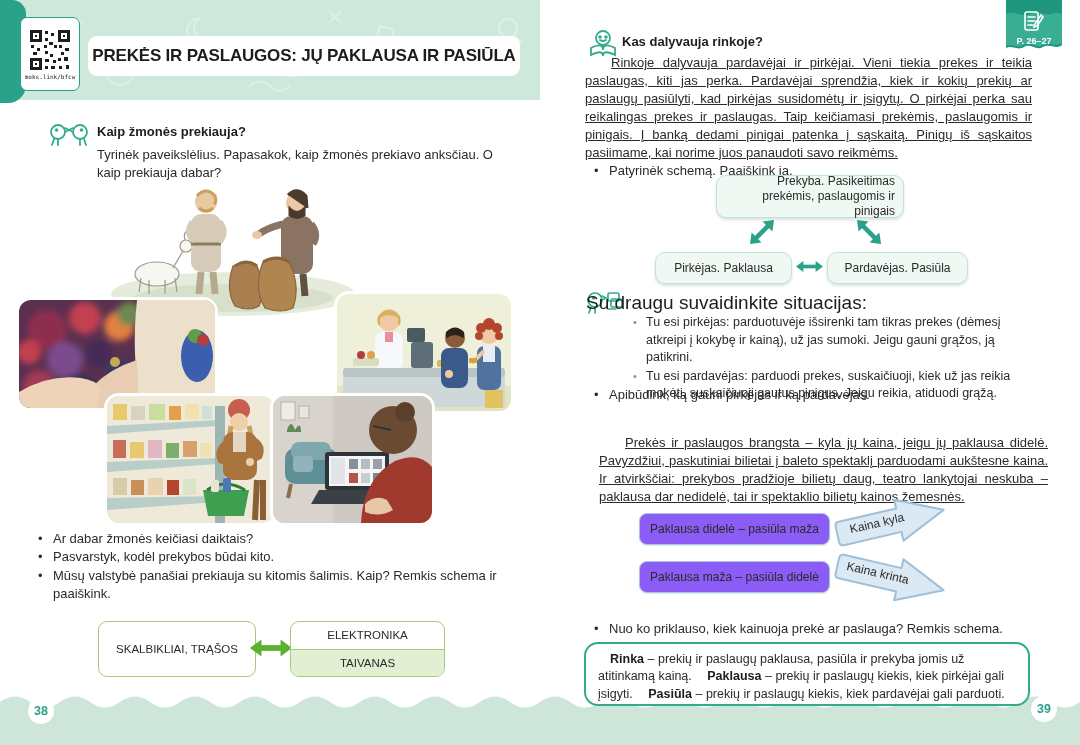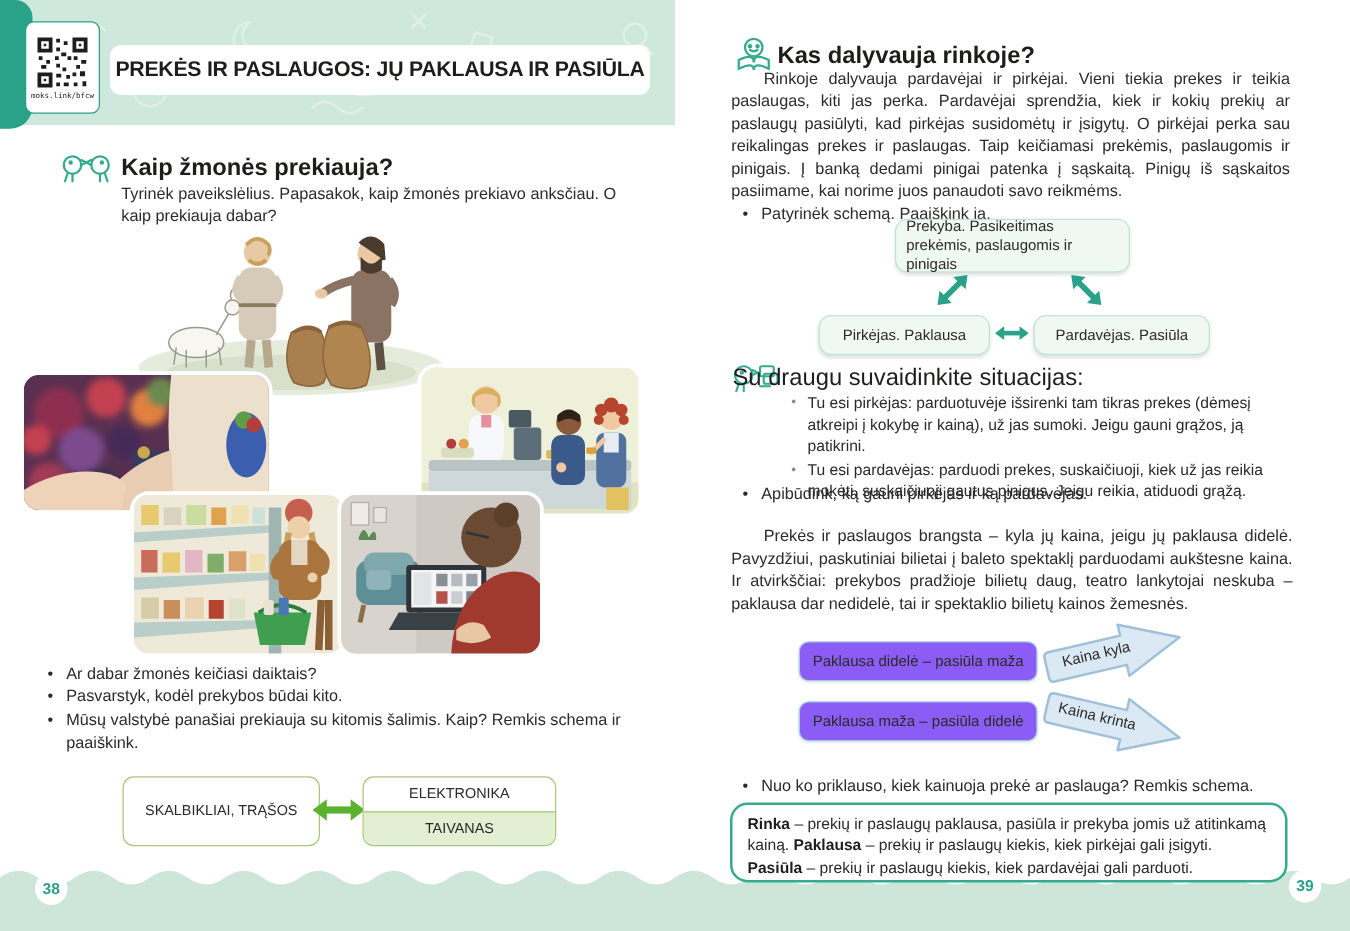--- a/index.html
+++ b/index.html
@@ -11,25 +11,25 @@
   .banner{left:0;top:0;width:540px;height:100px;background:#cfe8dc;}
   .edge-strip{left:0;top:0;width:26px;height:103px;background:#2aa189;border-radius:0 14px 18px 0;}
   .qr-box{left:20px;top:17px;width:58px;height:72px;background:#ffffff;border:1.5px solid #2aa189;
     border-radius:7px;display:flex;flex-direction:column;align-items:center;justify-content:center;gap:2px;z-index:3;}
   .qr-caption{font-family:"DejaVu Sans Mono",monospace;font-size:6px;color:#1d1d1b;}
   .title-box{left:88px;top:36px;width:432px;height:40px;background:#ffffff;border-radius:9px;
     display:flex;align-items:center;justify-content:center;z-index:2;}
   .title-box h1{margin:0;font-size:17px;font-weight:700;letter-spacing:-0.2px;color:#1d1d1b;white-space:nowrap;}
 
   
-  .sect-head{font-size:19px;font-weight:700;color:#1d1d1b;}
+  .sect-head{font-size:13px;font-weight:700;color:#1d1d1b;}
   .sect-head.normal{font-weight:400;}
   .body-t{font-size:13px;line-height:1.38;color:#2b2a28;}
   .just{text-align:justify;}
-  .indent p, p.indent{text-indent:26px;margin:0;}
+  .indent p, p.indent{text-indent:26px;margin:0;text-decoration:underline;}
 
   
   ul.blist{list-style:none;margin:0;padding:0;}
   ul.blist li{position:relative;padding-left:16px;font-size:13px;line-height:1.42;color:#2b2a28;}
   ul.blist li::before{content:"•";position:absolute;left:1px;top:0;color:#2b2a28;}
   ul.sublist li{font-size:12.5px;padding-left:14px;line-height:1.4;}
   ul.sublist li::before{content:"•";color:#8a8a8a;font-size:11px;top:1px;}
 
   
   .bubble{left:351px;top:174px;width:130px;height:66px;z-index:4;}
@@ -42,33 +42,33 @@
 
   
   .trade-box{width:156px;height:54px;border:1.5px solid #a9c87c;border-radius:9px;overflow:hidden;
     display:flex;flex-direction:column;background:#ffffff;}
   .trade-box .cell{flex:1;display:flex;align-items:center;justify-content:center;font-size:11.5px;color:#2b2a28;}
   .trade-box .cell.bottom{background:#e3efd2;border-top:1.5px solid #a9c87c;}
 
   
   .mint-box{background:#f0f8f4;border:1.2px solid #bfe3d6;border-radius:10px;
     box-shadow:0 2px 3px rgba(60,90,80,.18);display:flex;align-items:center;justify-content:center;
-    text-align:left;font-size:12px;line-height:1.25;color:#2b2a28;}
+    text-align:right;font-size:12px;line-height:1.25;color:#2b2a28;}
 
   
   .blue-box{background:#8b5cf6;border:1.5px solid #a6c8de;border-radius:8px;display:flex;align-items:center;
     justify-content:center;font-size:12px;color:#2b2a28;box-shadow:0 1px 2px rgba(80,110,130,.15);}
   .price-arrow{width:116px;height:50px;}
   .price-arrow .lbl{position:absolute;left:6px;top:16px;width:76px;text-align:center;font-size:12px;color:#2b2a28;}
 
   
   .def-box{left:584px;top:642px;width:446px;height:64px;background:#ffffff;border:2px solid #35ab8e;
     border-radius:14px;padding:7px 12px;box-sizing:border-box;z-index:5;}
   .def-box p{margin:0;font-size:12.5px;line-height:1.38;color:#2b2a28;}
-  .def-box b{font-weight:700;color:#1d1d1b;}
+  .def-box b{font-weight:700;color:#1d1d1b;margin-left:12px;}
 
   
   .page-circle{width:26px;height:26px;border-radius:50%;background:#ffffff;display:flex;align-items:center;
     justify-content:center;font-size:12.5px;font-weight:700;color:#2aa189;z-index:6;}
 
   
   .tab{left:1006px;top:0;width:56px;height:58px;z-index:4;}
   .tab .lbl{position:absolute;left:0;top:36px;width:56px;text-align:center;font-size:9px;font-weight:700;color:#ffffff;}
 </style>
 </head>
@@ -362,20 +362,34 @@
         <rect x="10" y="7" width="24" height="6"></rect>
         <path d="M12 1 L0 10 L12 19Z"></path>
         <path d="M32 1 L44 10 L32 19Z"></path>
       </g>
   </svg>
   <div class="abs trade-box" style="left:290px;top:621px;width:153px">
     <div class="cell">ELEKTRONIKA</div>
     <div class="cell bottom">TAIVANAS</div>
   </div>
 
+  <div class="abs tab">
+    <svg width="56" height="58" viewBox="0 0 56 58">
+      <path d="M0 0 H56 V45 C50 50 44 43 37 47 C30 51 24 43 18 47 C12 51 6 45 0 48 Z" fill="#1f977e"></path>
+      <path d="M0 14 C8 10 16 18 24 14 C32 10 40 17 48 13 C51 12 56 14 56 14 V43 C50 48 44 41 37 45 C30 49 24 41 18 45 C12 49 6 43 0 46 Z" fill="#3aae93"></path>
+    </svg>
+    <svg class="abs" style="left:17px;top:9px" width="22" height="24" viewBox="0 0 22 24">
+      <g fill="none" stroke="#ffffff" stroke-width="1.6" stroke-linecap="round">
+        <rect x="2" y="3" width="13" height="18" rx="2"></rect>
+        <path d="M5 8 h7 M5 12 h7 M5 16 h5"></path>
+        <path d="M18 6 l2 2 -6 9 -3 1 1 -3 z"></path>
+      </g>
+    </svg>
+    <span class="lbl">P. 26–27</span>
+  </div>
 
   <svg class="abs" style="left:588px;top:28px" width="30" height="30">
     <g fill="none" stroke="#35ab8e" stroke-width="1.8" stroke-linecap="round">
       <circle cx="15" cy="10" r="7"></circle>
       <circle cx="12" cy="9" r="0.9" fill="#35ab8e"></circle>
         <circle cx="18" cy="9" r="0.9" fill="#35ab8e"></circle>
       <path d="M12 12 q3 2 6 0"></path>
       <path d="M3 20 q12 -6 12 2 q0 -8 12 -2 l0 7 q-12 -6 -12 1 q0 -7 -12 -1 z"></path>
     </g>
   </svg>
@@ -424,21 +438,21 @@
   </svg>
   <div class="abs sect-head normal" style="left:586px;top:292px;font-size:19px">Su draugu suvaidinkite situacijas:</div>
   <ul class="abs blist sublist" style="left:632px;top:314px;width:402px">
     <li style="margin-bottom:1px">Tu esi pirkėjas: parduotuvėje išsirenki tam tikras prekes (dėmesį atkreipi į kokybę ir kainą), už jas sumoki. Jeigu gauni grąžos, ją patikrini.</li>
     <li>Tu esi pardavėjas: parduodi prekes, suskaičiuoji, kiek už jas reikia mokėti, suskaičiuoji gautus pinigus. Jeigu reikia, atiduodi grąžą.</li>
   </ul>
   <ul class="abs blist" style="left:593px;top:386px;width:430px">
     <li>Apibūdink, ką gauni pirkėjas ir ką pardavėjas.</li>
   </ul>
 
-  <p class="abs body-t just indent" style="left:585px;top:420px;width:449px;margin:0">Prekės ir paslaugos brangsta – kyla jų kaina, jeigu jų paklausa didelė. Pavyzdžiui, paskutiniai bilietai į baleto spektaklį parduodami aukštesne kaina. Ir atvirkščiai: prekybos pradžioje bilietų daug, teatro lankytojai neskuba – paklausa dar nedidelė, tai ir spektaklio bilietų kainos žemesnės.</p>
+  <p class="abs body-t just indent" style="left:585px;top:420px;width:449px;margin:14px">Prekės ir paslaugos brangsta – kyla jų kaina, jeigu jų paklausa didelė. Pavyzdžiui, paskutiniai bilietai į baleto spektaklį parduodami aukštesne kaina. Ir atvirkščiai: prekybos pradžioje bilietų daug, teatro lankytojai neskuba – paklausa dar nedidelė, tai ir spektaklio bilietų kainos žemesnės.</p>
 
   <div class="abs blue-box" style="left:639px;top:513px;width:189px;height:30px">Paklausa didelė – pasiūla maža</div>
   <div class="abs price-arrow" style="left:833px;top:497px;transform:rotate(-13deg)">
     <svg width="116" height="50" viewBox="0 0 116 50">
       <path d="M7 13 H66 V4 L112 25 L66 46 V37 H7 Q3 37 3 33 V17 Q3 13 7 13 Z" fill="#dbe9f5" stroke="#9fc0d8" stroke-width="2" stroke-linejoin="round"></path>
     </svg>
     <span class="lbl">Kaina kyla</span>
   </div>
 
   <div class="abs blue-box" style="left:639px;top:561px;width:189px;height:30px">Paklausa maža – pasiūla didelė</div>

